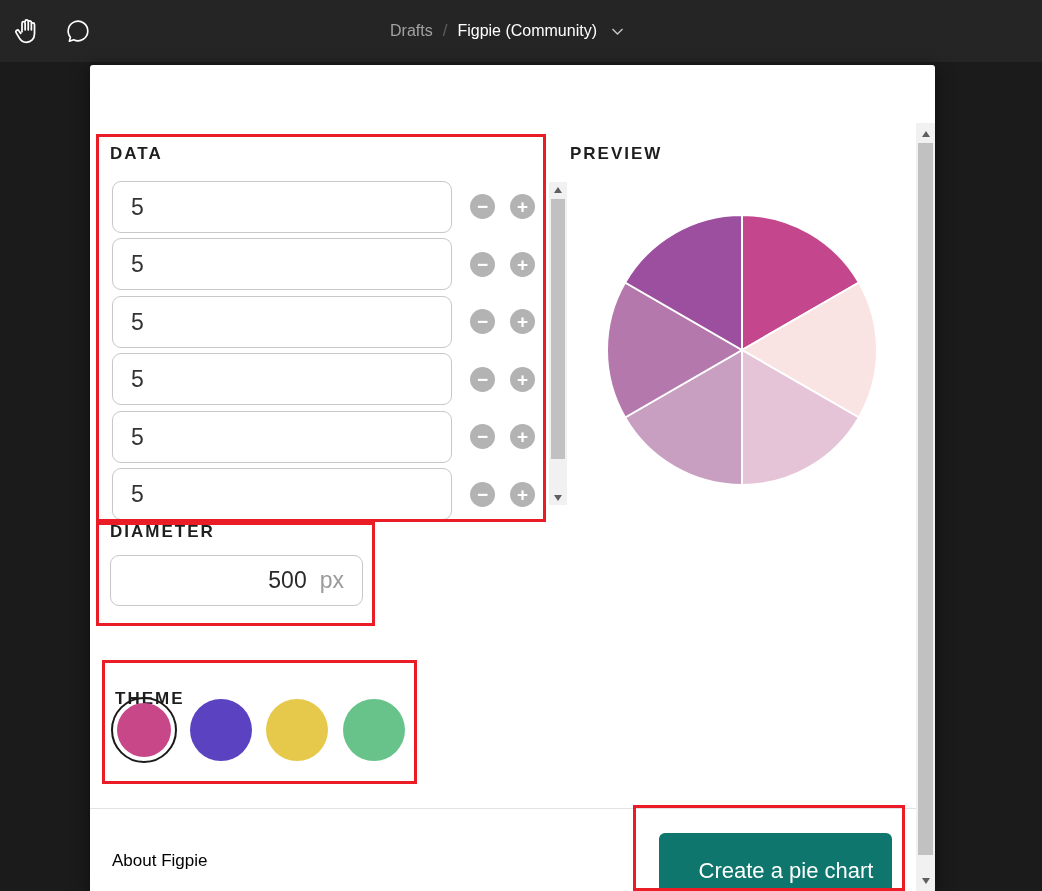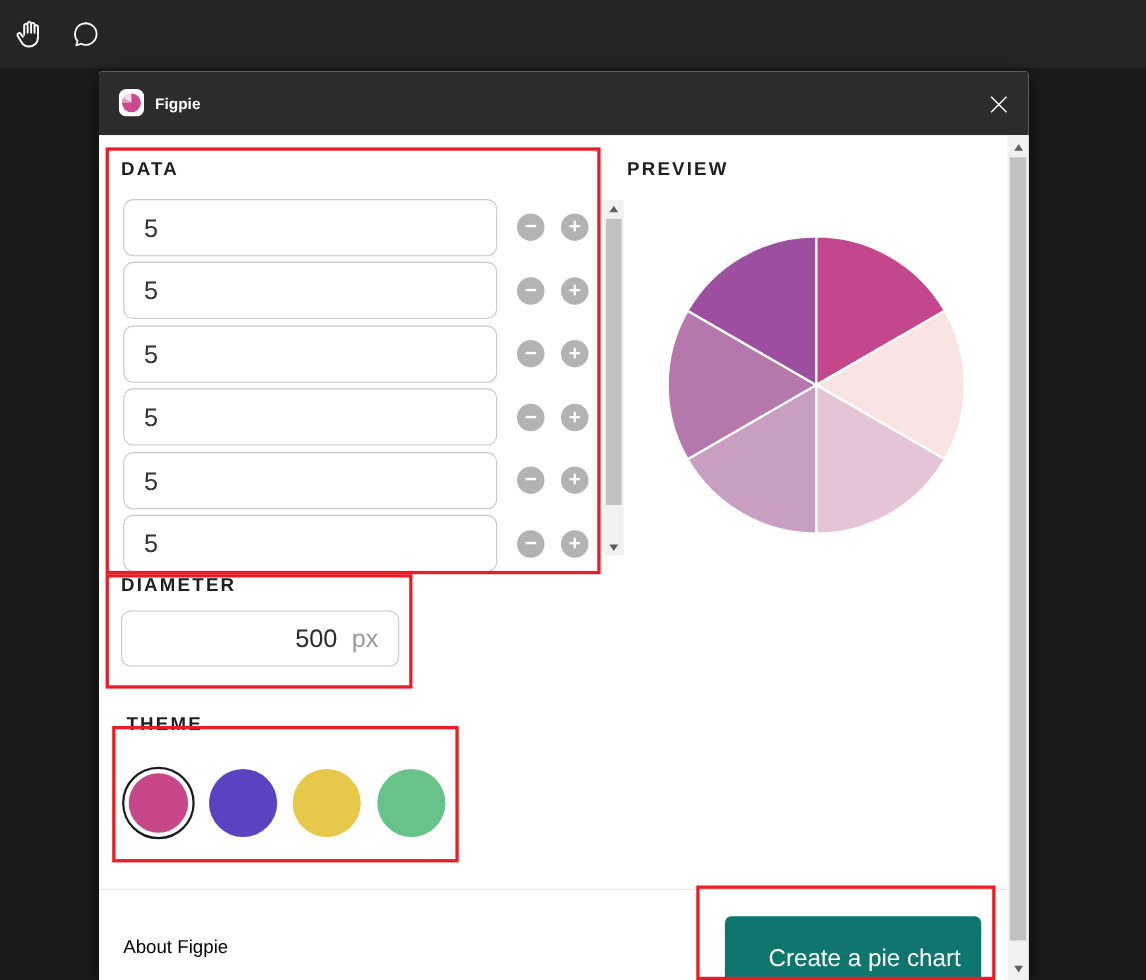--- a/index.html
+++ b/index.html
@@ -38,21 +38,21 @@
   .modal-close { position:absolute; left:805px; top:17px; width:26px; height:26px; display:flex; align-items:center; justify-content:center; cursor:pointer; }
 
   .modal-body { position:absolute; left:0; top:58px; width:845px; height:768px; background:#ffffff; }
 
   .section-label {
     position:absolute; font-size:17px; font-weight:700; letter-spacing:2px; color:#1e1e1e;
   }
   .lbl-data    { left:20px;  top:21px; }
   .lbl-preview { left:480px; top:21px;text-align:right; }
   .lbl-diam    { left:20px;  top:399px; }
-  .lbl-theme   { left:25px;  top:526px; }
+  .lbl-theme   { left:25px;  top:566px; }
 
   
   .data-input {
     position:absolute; left:22px; width:340px; height:52px;
     border:1px solid #c8c8c8; border-radius:9px; background:#fff;
     font-family:"Liberation Sans",sans-serif; font-size:23px; color:#333;
     padding:0 14px 0 18px; outline:none;
   }
   .circle-btn {
     position:absolute; width:25px; height:25px; border-radius:50%;
@@ -114,37 +114,33 @@
   <div class="tool-icon" style="left:12px;">
     <svg width="30" height="30" viewBox="0 0 24 24" fill="none" stroke="#ffffff" stroke-width="1.4" stroke-linecap="round" stroke-linejoin="round">
       <path d="M7.2 12.5V5.8a1.25 1.25 0 0 1 2.5 0v5.2m0-6.6a1.25 1.25 0 0 1 2.5 0V11m0-5.9a1.25 1.25 0 0 1 2.5 0V11m0-4.2a1.25 1.25 0 0 1 2.5 0v7.4c0 4.2-2.8 6.8-6.6 6.8-2.6 0-4.2-1.1-5.5-3.3l-2.6-4.4c-.4-.7-.2-1.5.5-1.9.6-.3 1.3-.2 1.7.4l1.5 2.1"></path>
     </svg>
   </div>
   <div class="tool-icon" style="left:62px;">
     <svg width="28" height="28" viewBox="0 0 24 24" fill="none" stroke="#ffffff" stroke-width="1.4" stroke-linejoin="round">
       <path d="M20.4 12a8.4 8.4 0 1 0-14.9 5.3L4.6 20.8l3.7-1.3A8.4 8.4 0 0 0 20.4 12z"></path>
     </svg>
   </div>
+  <div class="breadcrumb">
+    <span class="crumb-folder">Drafts</span>
+    <span class="crumb-sep">/</span>
+    <span class="crumb-title">Figpie (Community)</span>
+    <span class="crumb-chevron">
+      <svg width="13" height="9" viewBox="0 0 13 9" fill="none" stroke="#c7c7c7" stroke-width="1.4">
+          <path d="M1.5 2l5 5 5-5"></path>
+        </svg>
+    </span>
+  </div>
 </div>
 
 <div class="modal">
-  <div class="modal-header">
-    <svg class="plugin-logo" viewBox="0 0 23 25">
-      <rect x="0" y="0" width="23" height="25" rx="7" fill="#ffffff"></rect>
-      <circle cx="11.5" cy="12.5" r="8.6" fill="#c9498e"></circle>
-      <path d="M11.5 12.5 L11.5 3.9 A8.6 8.6 0 0 0 4.1 8.1 Z" fill="#f4dce9"></path>
-      <path d="M11.5 12.5 L4.1 8.1 A8.6 8.6 0 0 0 2.9 12.5 Z" fill="#dfa0c4"></path>
-    </svg>
-    <div class="plugin-title">Figpie</div>
-    <div class="modal-close">
-      <svg width="18" height="18" viewBox="0 0 18 18" stroke="#ffffff" stroke-width="1.3">
-          <path d="M2 2l14 14M16 2L2 16"></path>
-        </svg>
-    </div>
-  </div>
 
   <div class="modal-body">
 
     <div class="section-label lbl-data">DATA</div>
 
     <input class="data-input" style="top: 58px;" value="5">
     <input class="data-input" style="top: 115px;" value="5">
     <input class="data-input" style="top: 173px;" value="5">
     <input class="data-input" style="top: 230px;" value="5">
     <input class="data-input" style="top: 288px;" value="5">

